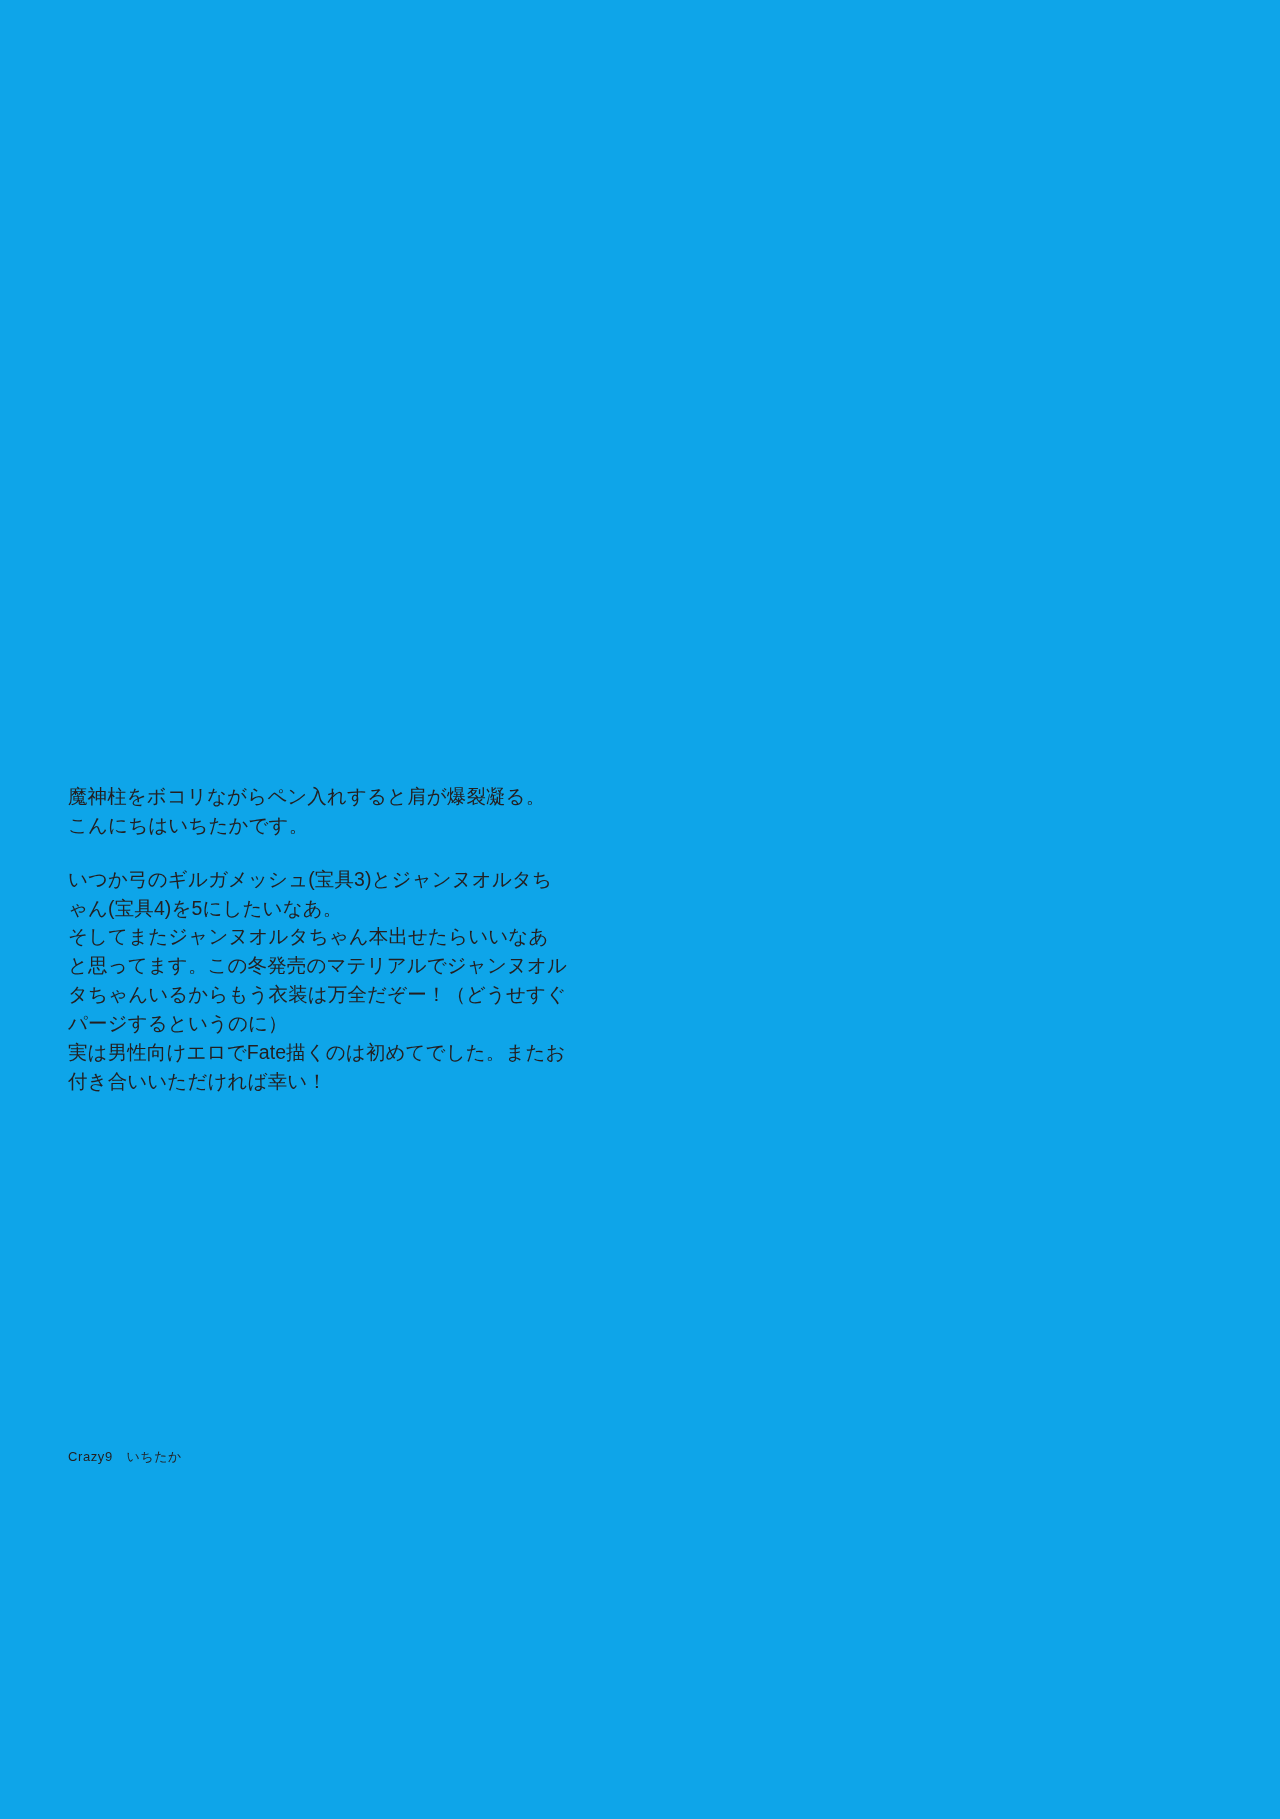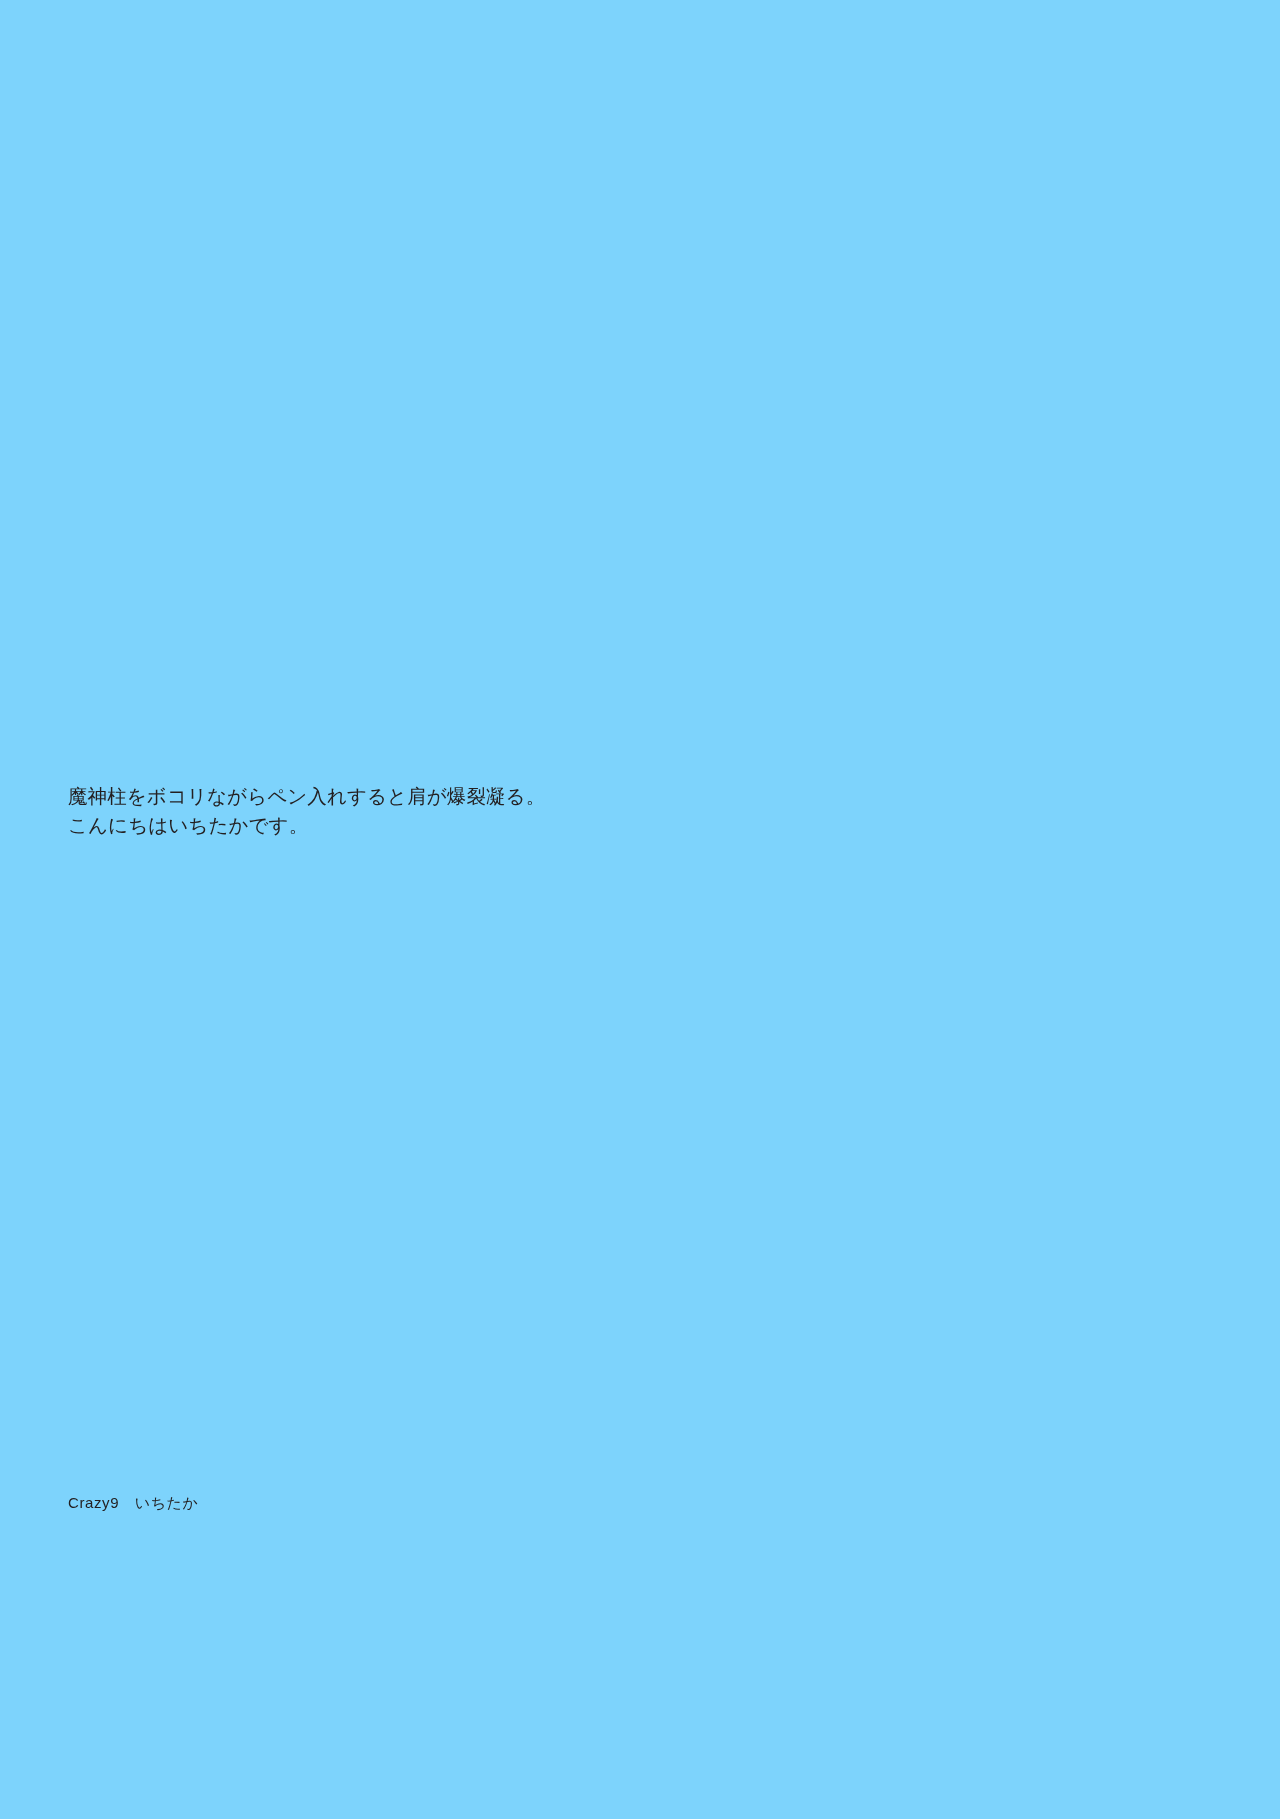--- a/index.html
+++ b/index.html
@@ -11,21 +11,21 @@
     width: 1280px;
     height: 1819px;
     position: relative;
     font-family: "Liberation Sans", sans-serif;
     color: #231f20;
     overflow: hidden;
   }
   .page {
     position: absolute;
     inset: 0;
-    background: #7dd3fc;
+    background: #0ea5e9;
   }
   .afterword {
     position: absolute;
     left: 68px;
     top: 782px;
     width: 500px;
   }
   .para {
     font-size: 19.5px;
     line-height: 1.48;
@@ -34,31 +34,34 @@
     white-space: pre-wrap;
     word-break: break-all;
     text-align: left;
   }
   .para:last-of-type {
     margin-bottom: 0;
   }
   .signature {
     position: absolute;
     left: 68px;
-    top: 1494px;
-    font-size: 15px;
+    top: 1448px;
+    font-size: 13px;
     letter-spacing: 0.6px;
     color: #231f20;
   }
 </style>
 </head>
 <body>
 
 <div class="page">
 
   <div class="afterword">
     <p class="para">魔神柱をボコリながらペン入れすると肩が爆裂凝る。
 こんにちはいちたかです。</p>
+    <p class="para">いつか弓のギルガメッシュ(宝具3)とジャンヌオルタちゃん(宝具4)を5にしたいなあ。
+そしてまたジャンヌオルタちゃん本出せたらいいなあと思ってます。この冬発売のマテリアルでジャンヌオルタちゃんいるからもう衣装は万全だぞー！（どうせすぐパージするというのに）
+実は男性向けエロでFate描くのは初めてでした。またお付き合いいただければ幸い！</p>
   </div>
 
   <div class="signature">Crazy9　いちたか</div>
 
 </div>
 
 </body></html>

